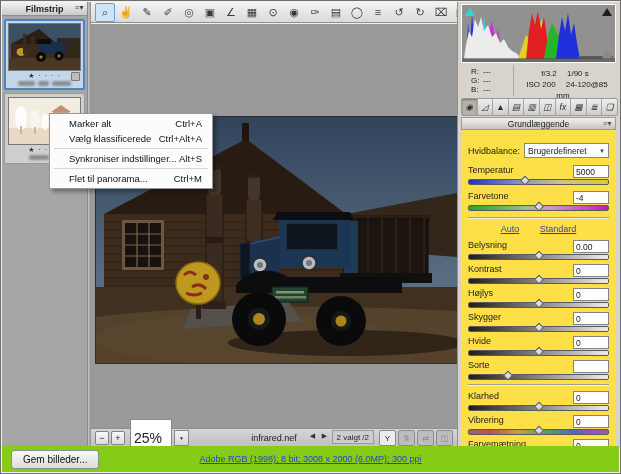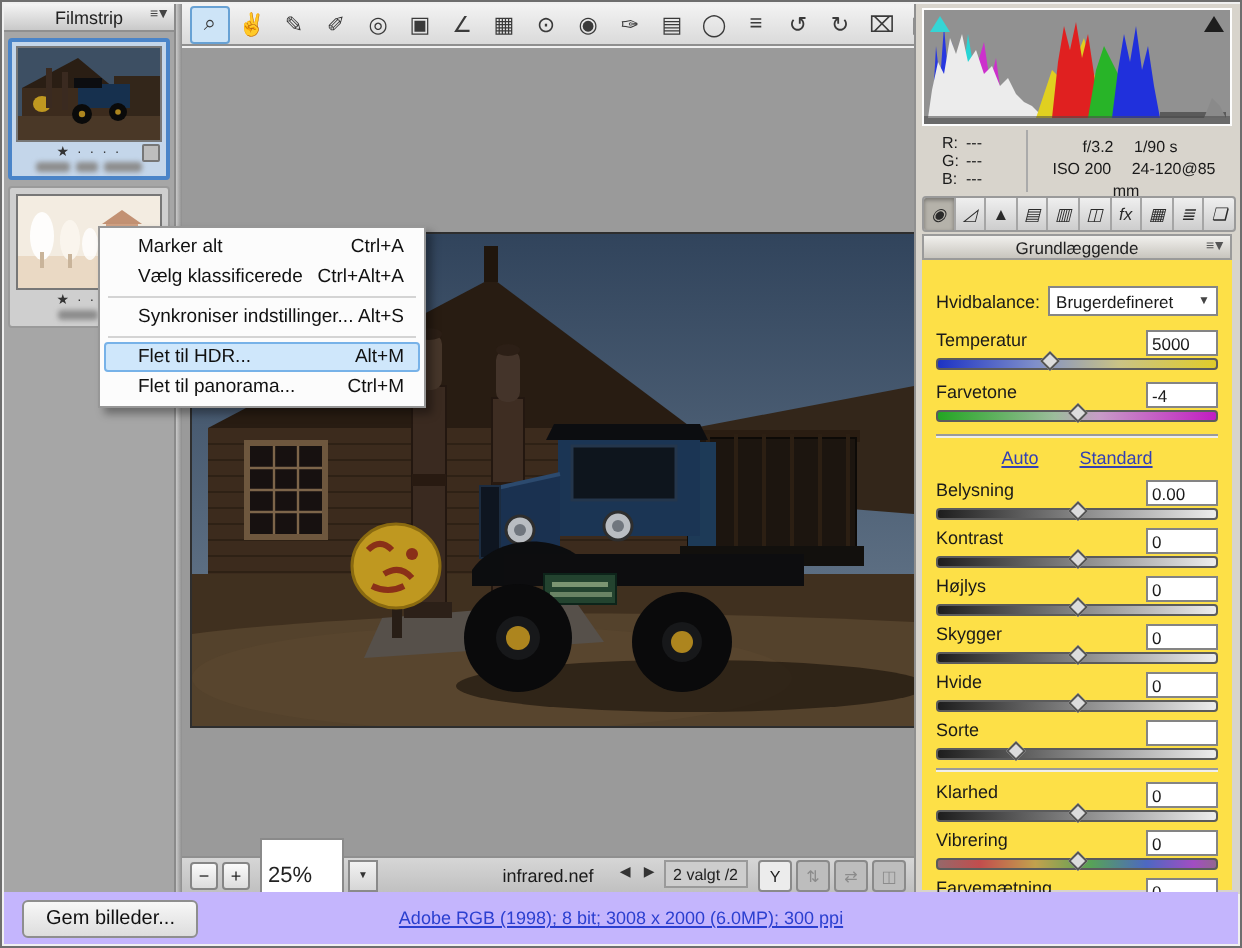--- a/index.html
+++ b/index.html
@@ -1,21 +1,21 @@
 <!DOCTYPE html>
 <html><head>
 <meta charset="utf-8">
 <style>
   html,body{margin:0;padding:0}
   body{width:621px;height:474px;font-family:"Liberation Sans",sans-serif;background:#f0f0f0;position:relative;overflow:hidden;-webkit-font-smoothing:antialiased}
   #window{position:absolute;inset:0;border:1px solid #6e6e6e;box-sizing:border-box;background:#f0f0f0}
 
   
   .filmstrip{position:absolute;left:1px;top:1px;width:85px;height:445px;background:#a6a6a6;border-right:1px solid #8a8a8a}
-  .fs-header{height:13px;background:linear-gradient(#f4f4f4,#c9c9c9);border-bottom:1px solid #8f8f8f;display:flex;align-items:center;justify-content:center;font-size:9px;font-weight:normal;color:#222;position:relative}
+  .fs-header{height:13px;background:linear-gradient(#f4f4f4,#c9c9c9);border-bottom:1px solid #8f8f8f;display:flex;align-items:center;justify-content:center;font-size:9px;font-weight:bold;color:#222;position:relative}
   .fs-menu{position:absolute;right:3px;top:2px;font-size:7px;color:#444;letter-spacing:-1px}
   .thumb-cell{margin:3px 2px 0 2px;background:#cfcfcf;border:1px solid #9a9a9a;border-radius:2px;padding:3px 3px 2px 3px}
   .thumb-cell.selected{background:#c4d6ea;border:2px solid #4a84c8;padding:2px 2px 1px 2px}
   .thumb-img{width:71px;height:46px;border:1px solid #777;background:#888;display:block;margin:0 auto}
   .thumb-meta{display:flex;align-items:center;justify-content:center;gap:2px;height:9px;font-size:7px;color:#333;position:relative}
   .rating{letter-spacing:1px}
   .so-badge{position:absolute;right:1px;top:1px;width:7px;height:7px;background:#bdbdbd;border:1px solid #777;border-radius:1px}
   .blur-name{display:flex;gap:3px;justify-content:center;height:6px;margin-top:1px}
   .blur-name i{display:block;height:5px;background:#8d8d8d;border-radius:2px;filter:blur(1.3px)}
 
@@ -23,21 +23,21 @@
   .preview{position:absolute;left:87px;top:1px;width:369px;height:445px}
   .splitter{position:absolute;left:0;top:0;width:3px;height:445px;background:linear-gradient(90deg,#c9c9c9,#8e8e8e)}
   .toolbar{position:absolute;left:3px;top:0;right:0;height:21px;background:linear-gradient(#f3f3f3,#dadada);border-bottom:1px solid #8f8f8f;display:flex;align-items:center;padding:0 4px;box-sizing:border-box}
   .tool{width:18px;height:17px;display:flex;align-items:center;justify-content:center;font-size:11px;color:#3a3a3a;border:1px solid transparent;border-radius:2px;flex:none}
   .tool.selected{background:#cde4f7;border-color:#67a1d4}
   .tool-spacer{flex:1}
   .canvas{position:absolute;left:3px;top:22px;right:0;bottom:19px;background:#9a9a9a;overflow:hidden}
   .photo{position:absolute;left:4px;top:92px;width:361px;height:246px;border:1px solid #2e2e2e;background:#222}
   .statusbar{position:absolute;left:3px;right:0;bottom:0;height:19px;background:linear-gradient(#d6d6d6,#bfbfbf);border-top:1px solid #8f8f8f;display:flex;align-items:center;font-size:9px;color:#222;padding:0 4px;box-sizing:border-box;gap:2px}
   .sb-btn{width:12px;height:12px;border:1px solid #858585;background:linear-gradient(#fafafa,#dcdcdc);border-radius:2px;display:flex;align-items:center;justify-content:center;font-size:9px;line-height:1;flex:none}
-  .zoom-box{width:34px;height:12px;background:#fff;border:1px solid #8a8a8a;font-size:11px;display:flex;align-items:center;padding:12px 3px;margin-left:3px}
+  .zoom-box{width:34px;height:12px;background:#fff;border:1px solid #8a8a8a;font-size:14px;display:flex;align-items:center;padding:12px 3px;margin-left:3px}
   .dd-btn{width:13px;height:14px;border:1px solid #8a8a8a;background:linear-gradient(#f2f2f2,#d6d6d6);display:flex;align-items:center;justify-content:center;font-size:5px;color:#333}
   .sb-filename{position:absolute;left:0;right:0;text-align:center;font-size:9px;color:#1a1a1a;pointer-events:none}
   .sb-right{margin-left:auto;display:flex;align-items:flex-start;gap:2px}
   .nav-arrow{width:10px;height:12px;display:flex;align-items:center;justify-content:center;font-size:7px;color:#333}
   .sel-box{height:12px;border:1px solid #9a9a9a;background:#cdcdcd;font-size:8px;display:flex;align-items:center;padding:0 4px}
   .vt{width:15px;height:14px;border:1px solid #8a8a8a;border-radius:2px;display:flex;align-items:center;justify-content:center;font-size:8px}
   .vt.on{background:#ececec;color:#222}
   .vt.off{background:#bdbdbd;color:#8b8b8b}
 
   
@@ -76,21 +76,21 @@
   .links-row a{color:#3340b4;font-size:9px;margin:0 9px}
 
   
   .context-menu{position:absolute;left:48px;top:112px;width:158px;background:#fcfcfc;border:1px solid #979797;box-shadow:3px 3px 4px rgba(0,0,0,.35);padding:2px;z-index:50;font-size:9.5px;color:#111}
   .menu-item{height:13px;display:flex;align-items:center;justify-content:space-between;padding:0 7px 0 16px;border:1px solid transparent;border-radius:2px}
   .menu-item.highlighted{background:#cfe7fb;border-color:#77b2e8}
   .menu-sep{height:1px;background:#d4d4d4;margin:2px 2px}
   .menu-sc{color:#111}
 
   
-  .footer{position:absolute;left:1px;right:1px;bottom:1px;height:26px;background:#c4b5fd;display:flex;align-items:center}
+  .footer{position:absolute;left:1px;right:1px;bottom:1px;height:26px;background:#84cc16;display:flex;align-items:center}
   .btn{height:19px;padding:0 11px;background:linear-gradient(#f7f7f7,#dddddd);border:1px solid #8e8e8e;border-radius:3px;font-size:10px;color:#111;display:flex;align-items:center;flex:none}
   .btn.focused{border-color:#2c628b;box-shadow:inset 0 0 0 1px #9ec7e8}
   .footer-left{margin-left:9px}
   .footer-link{position:absolute;left:50%;transform:translateX(-50%);font-size:9px;color:#2b3fd0;white-space:nowrap}
   .footer-right{margin-left:auto;display:flex;gap:9px;margin-right:9px}
 </style>
 </head>
 <body>
 
 <div id="window">
@@ -485,24 +485,20 @@
     <div class="menu-item">
       <span>Vælg klassificerede</span>
         <span class="menu-sc">Ctrl+Alt+A</span>
     </div>
     <div class="menu-sep"></div>
     <div class="menu-item">
       <span>Synkroniser indstillinger...</span>
         <span class="menu-sc">Alt+S</span>
     </div>
     <div class="menu-sep"></div>
-    <div class="menu-item highlighted">
-      <span>Flet til HDR...</span>
-        <span class="menu-sc">Alt+M</span>
-    </div>
     <div class="menu-item">
       <span>Flet til panorama...</span>
         <span class="menu-sc">Ctrl+M</span>
     </div>
   </div>
 
   <div class="footer">
     <button class="btn footer-left">Gem billeder...</button>
     <a href="#" class="footer-link">Adobe RGB (1998); 8 bit; 3008 x 2000 (6.0MP); 300 ppi</a>
   </div>

